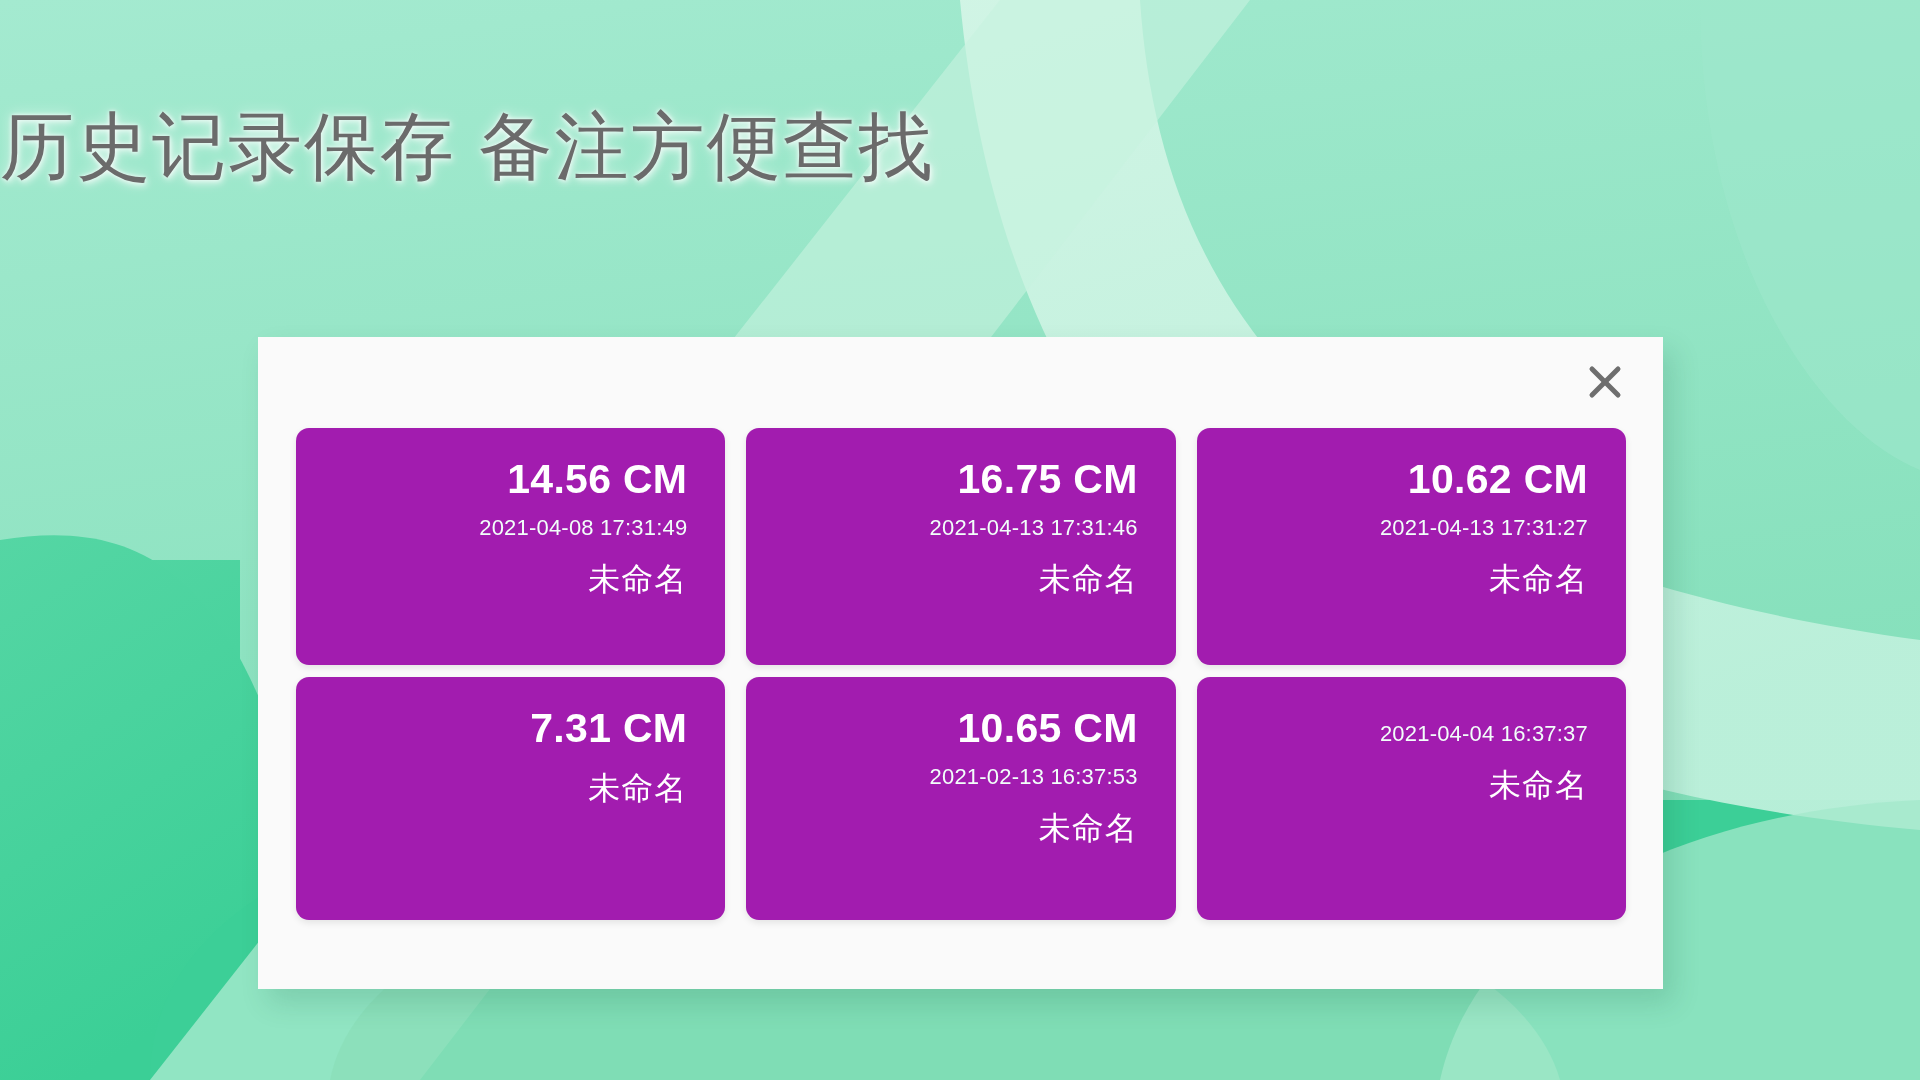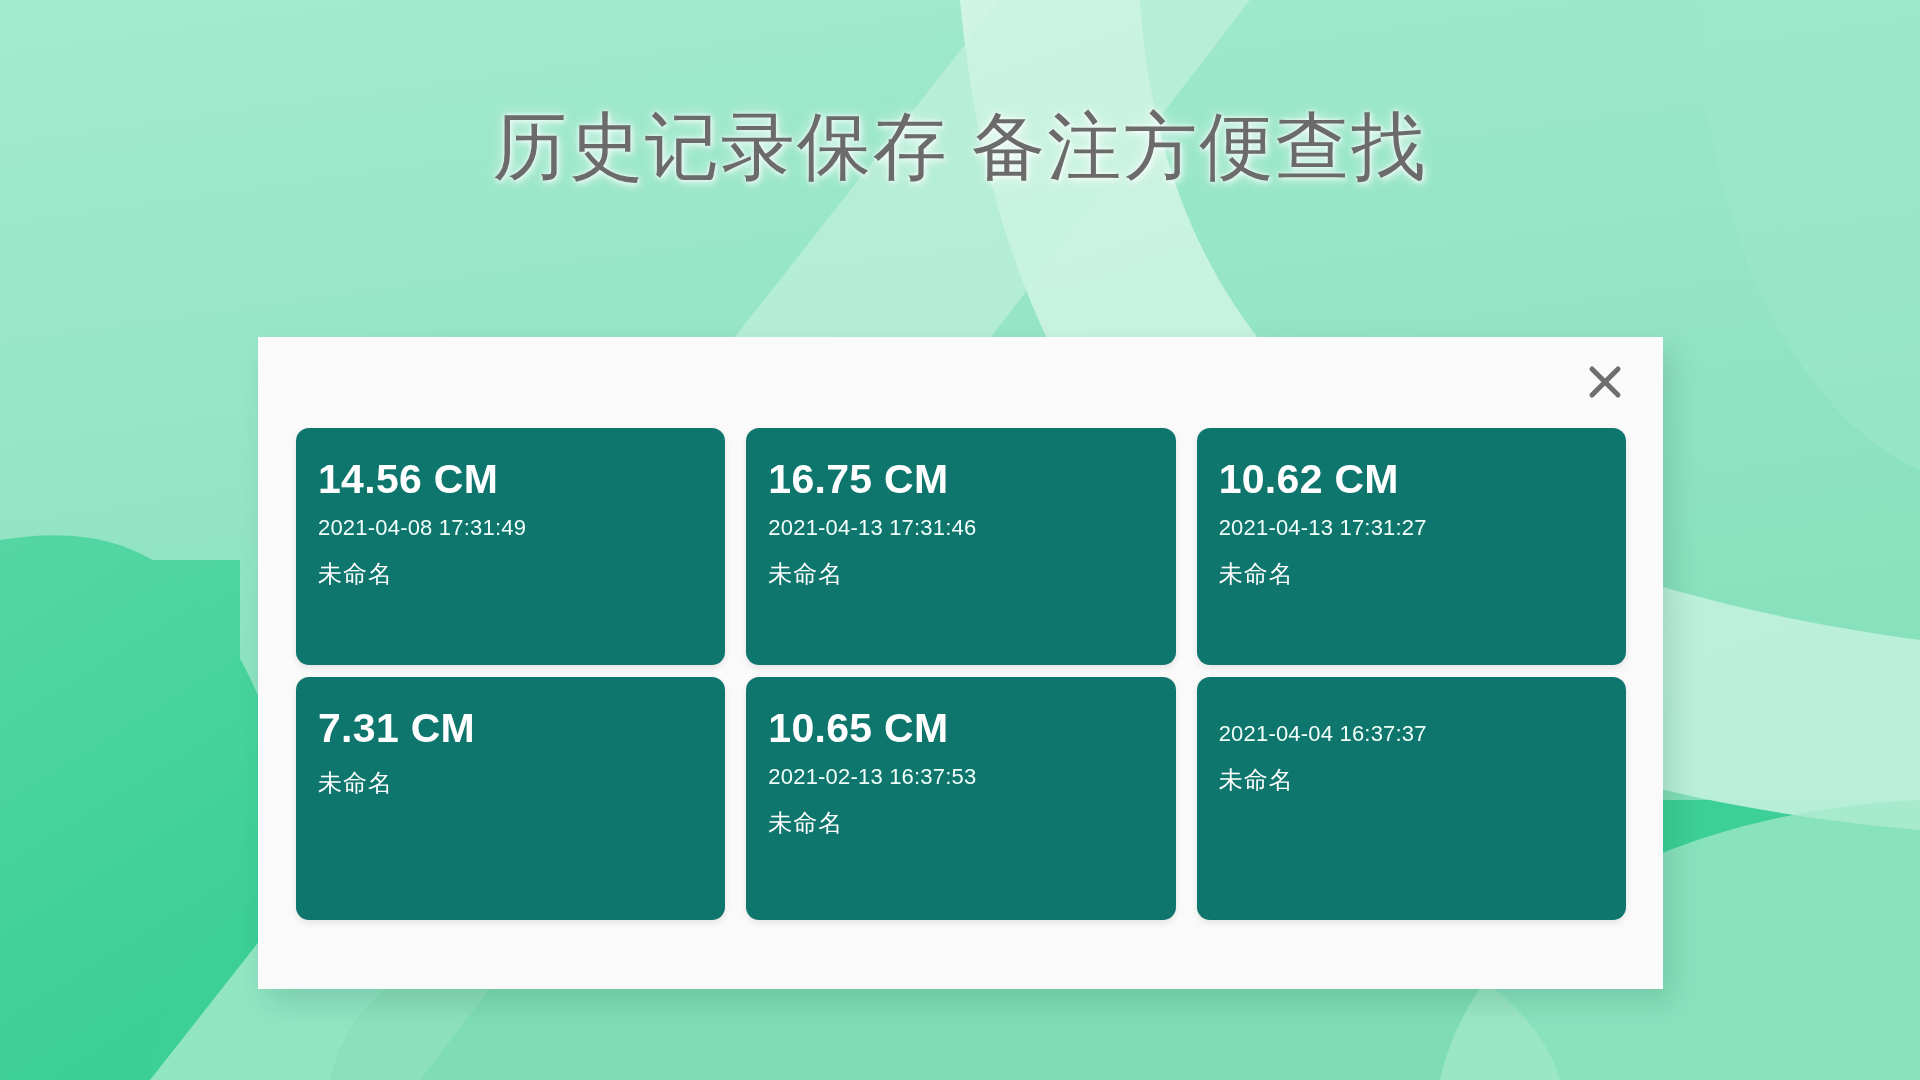--- a/index.html
+++ b/index.html
@@ -11,21 +11,21 @@
   }
 
   
   #bg-layer{ position:absolute; inset:0; overflow:hidden; z-index:0; }
   #bg-layer svg{ display:block; width:1920px; height:1080px; }
 
   
   #hero-title{
     position:absolute;
     top:98px; left:0; width:1920px;
-    text-align:center;
+    text-align:left;
     z-index:3;
     font-size:74px;
     font-weight:400;
     letter-spacing:2px;
     color:#6b6b6b;
     text-shadow:0 0 14px rgba(255,255,255,.72),
                 0 0 4px rgba(255,255,255,.9),
                 2px 3px 6px rgba(255,255,255,.55);
     white-space:nowrap;
   }
@@ -58,48 +58,49 @@
     left:38px; top:91px;
     width:1330px;
     display:grid;
     grid-template-columns:repeat(3,1fr);
     grid-template-rows:237px 243px;
     column-gap:21px;
     row-gap:12px;
   }
 
   .record-card{
-    background:#0f766e;
+    background:#a21caf;
     border-radius:13px;
-    padding:30px 22px 0 22px;
+    padding:30px 38px 0 22px;
     color:#ffffff;
     position:relative;
     cursor:pointer;
     box-shadow:0 3px 7px rgba(0,0,0,.09);
     overflow:hidden;
+    text-align:right;
   }
 
   .record-value{
     font-size:41px;
     font-weight:bold;
     line-height:1.05;
     letter-spacing:.3px;
     white-space:nowrap;
   }
   .record-time{
     margin-top:14px;
     font-size:22px;
     font-weight:400;
     letter-spacing:.2px;
     color:#f2fffa;
     white-space:nowrap;
   }
   .record-note{
     margin-top:17px;
-    font-size:24px;
+    font-size:32px;
     font-weight:400;
     letter-spacing:1px;
     color:#ffffff;
     white-space:nowrap;
   }
 </style>
 </head>
 <body>
 
 <div id="bg-layer">

